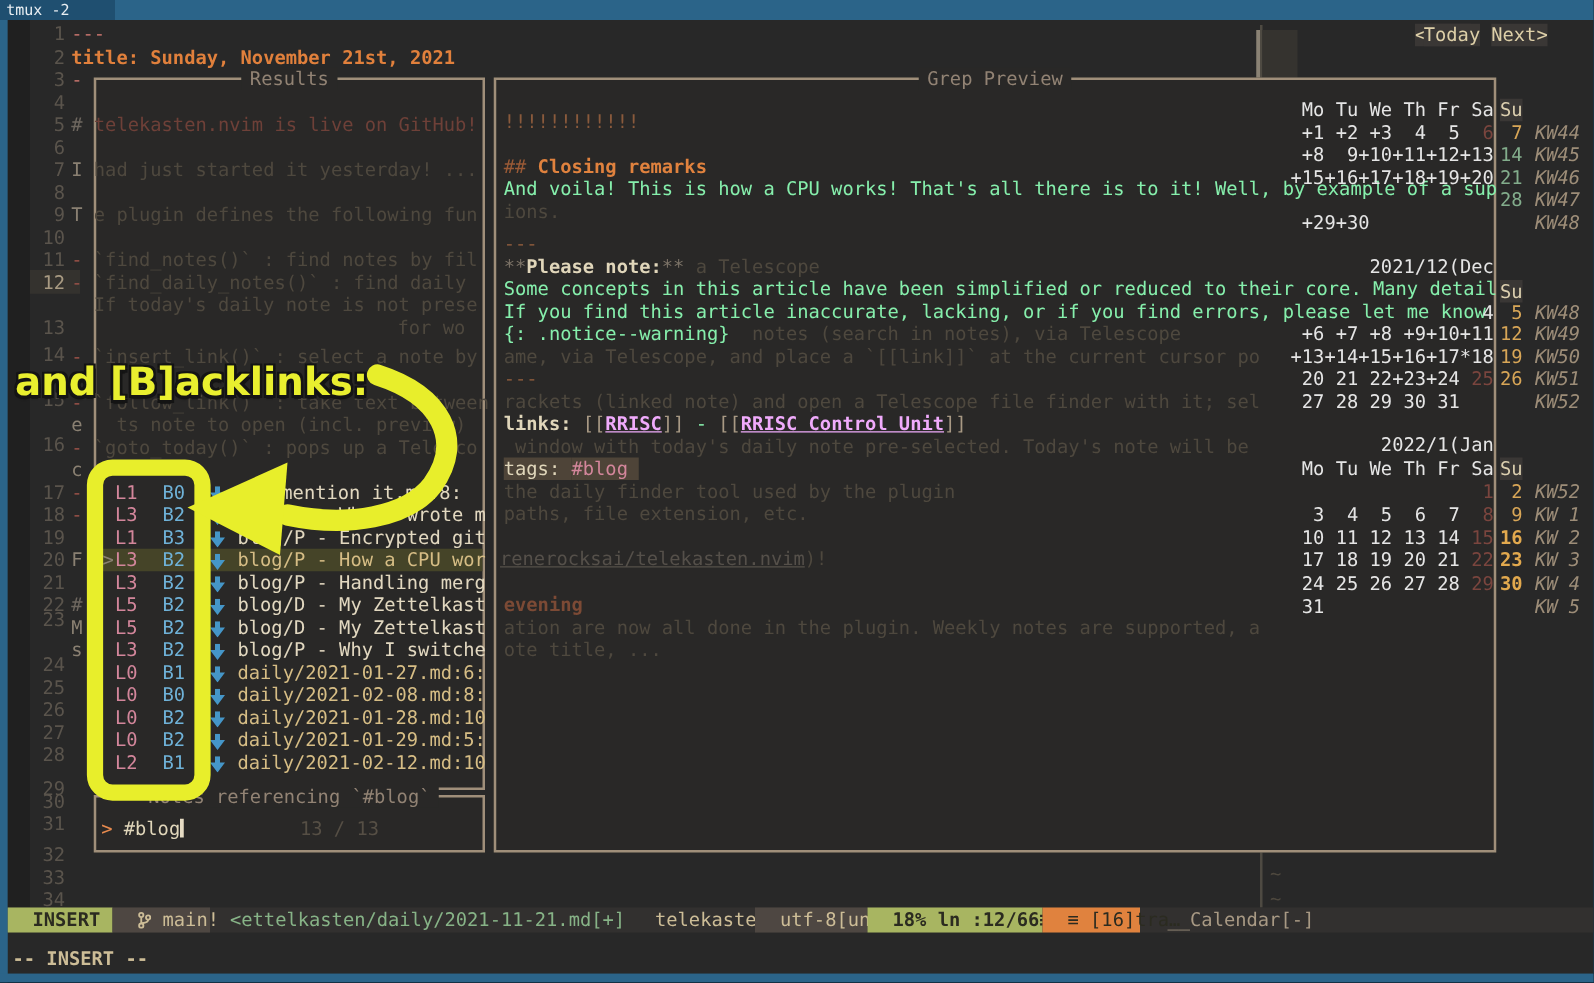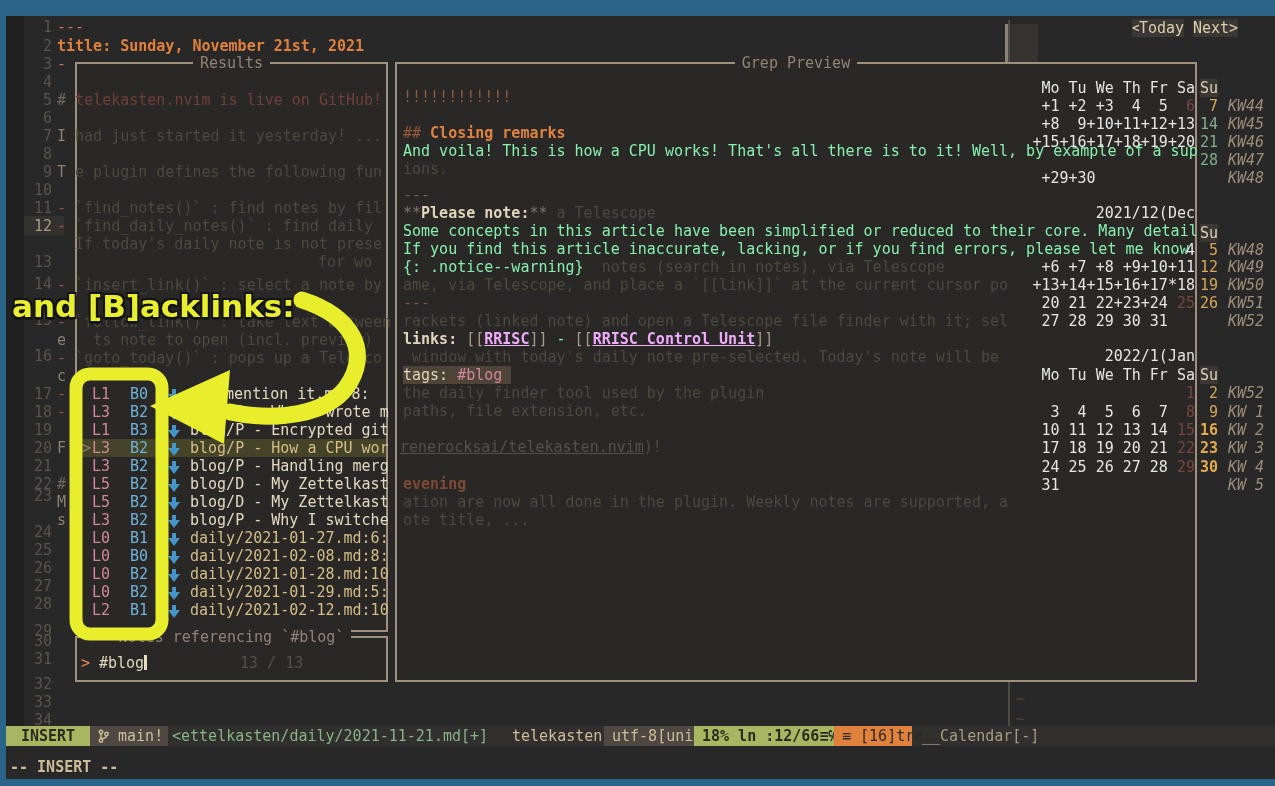--- a/index.html
+++ b/index.html
@@ -71,21 +71,21 @@
   .file-daily{color:#d6bd85;}
   
   #prompt-caret{left:81px;top:654px;color:#e78a4e;z-index:11;}
   #prompt-query{left:99px;top:654px;color:#e0d6ba;z-index:11;}
   #prompt-cursor{display:inline-block;width:3px;height:15px;background:#e6dcc4;vertical-align:-2px;}
   #prompt-count{left:240px;top:654px;width:140px;text-align:left;color:#564f45;z-index:11;}
   
   .nav-btn{position:absolute;top:19px;height:18px;background:#3a3735;color:#ddcfa8;z-index:10;pointer-events:auto;}
   
   #statusline{left:6px;top:726px;width:1269px;height:20px;background:#32302f;z-index:20;}
-  .seg{position:absolute;top:0;height:20px;font:15px/20px "DejaVu Sans Mono",monospace;white-space:pre;padding:0 8px;box-sizing:border-box;}
+  .seg{position:absolute;top:0;height:20px;font:15px/20px "DejaVu Sans Mono",monospace;white-space:pre;padding:0 20px;box-sizing:border-box;}
   .seg-mode{background:#a8b561;color:#2b2b20;font-weight:bold;text-align:center;}
   .seg-git{background:#4e4742;color:#cdbd97;}
   .seg-file{color:#87b387;}
   .seg-plain{color:#cdbd97;}
   .seg-enc{background:#4e4742;color:#cdbd97;}
   .seg-pos{background:#a8b561;color:#2b2b20;font-weight:bold;}
   .seg-tab{background:#e0823e;color:#2b2b20;}
   .seg-cal{color:#a89984;}
   #mode-text{left:10px;top:758px;color:#cdbd97;font-weight:bold;z-index:20;}
   
@@ -93,20 +93,24 @@
   .ann-text{position:absolute;left:12px;color:#e9ef2f;font:bold 31px/40px "DejaVu Sans",sans-serif;z-index:51;
             text-shadow:-2px -2px 0 #141414,2px -2px 0 #141414,-2px 2px 0 #141414,2px 2px 0 #141414,0 3px 1px #141414;}
   #ann-line1{top:244px;}
   #ann-line2{top:286px;}
 </style>
 </head>
 <body>
 
 <div id="screen">
 
+  <div id="tmux-bar" class="abs">
+    <div id="tmux-tab" class="abs"></div>
+    <div id="tmux-title" class="abs">tmux -2</div>
+  </div>
   <div id="editor" class="abs"></div>
   <div id="gutter-strip" class="abs"></div>
   <div id="left-strip" class="abs"></div>
   <div id="bottom-strip" class="abs"></div>
 
   <div id="win-separator" class="abs"></div>
   <div id="cal-slab" class="abs"></div>
   <div id="scroll-thumb" class="abs"></div>
   <div id="curline-bg" class="abs"></div>
 

